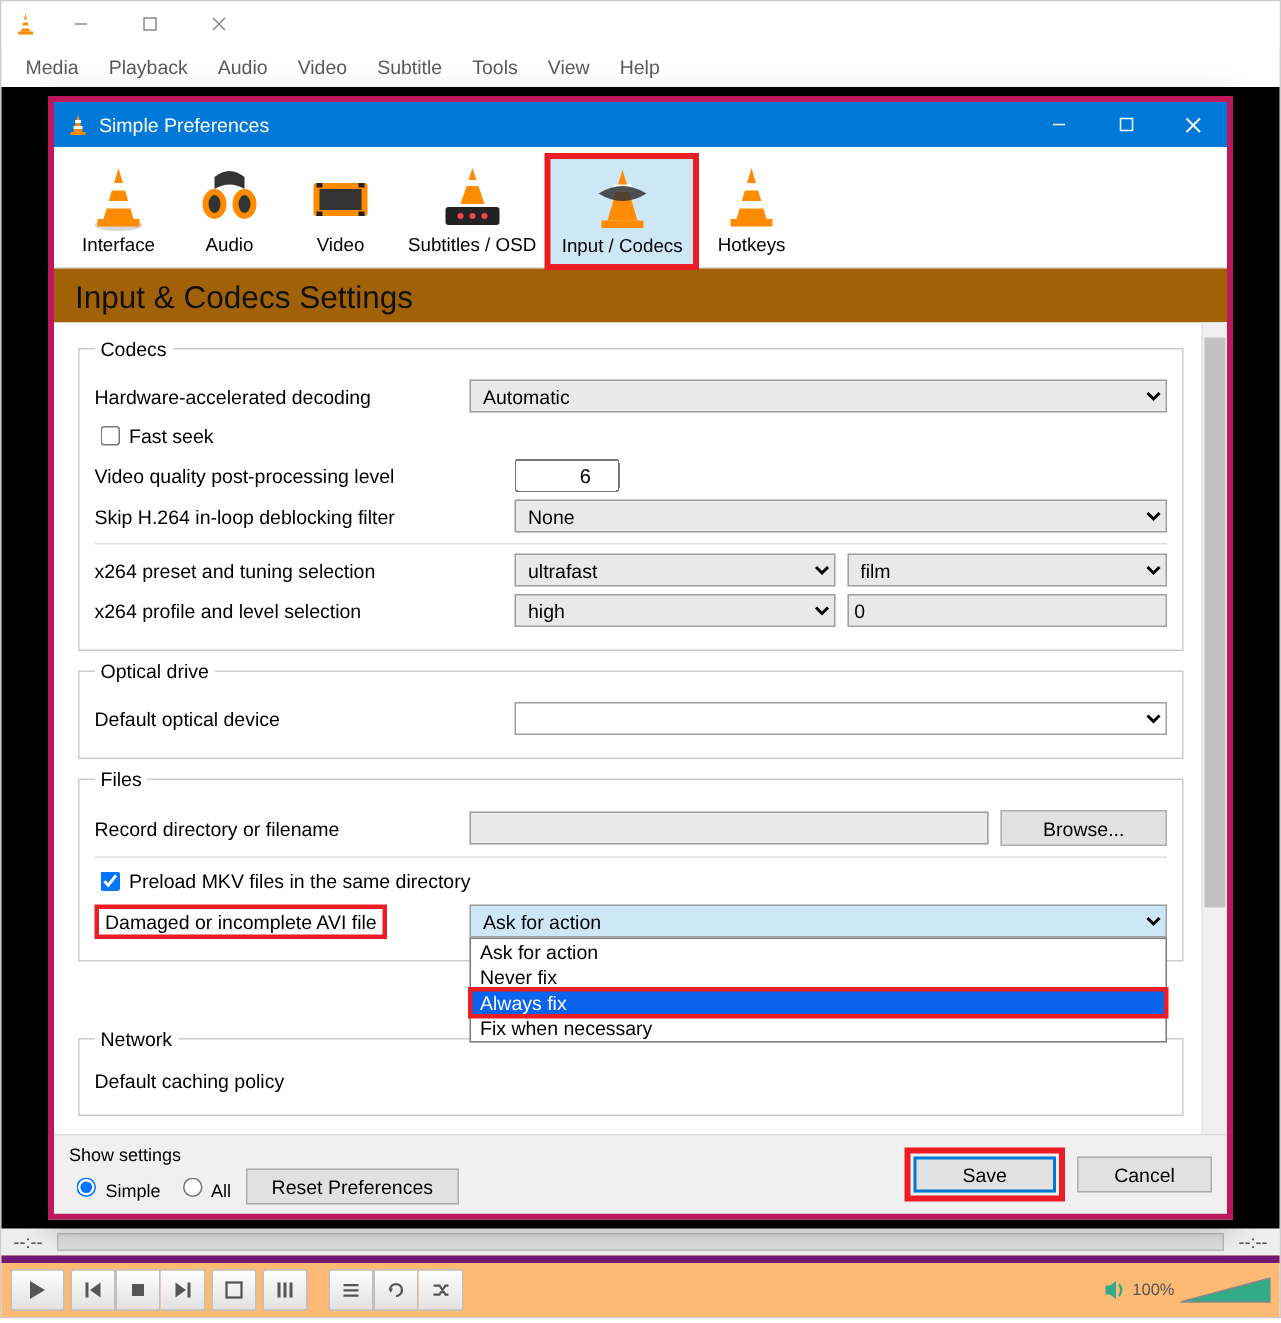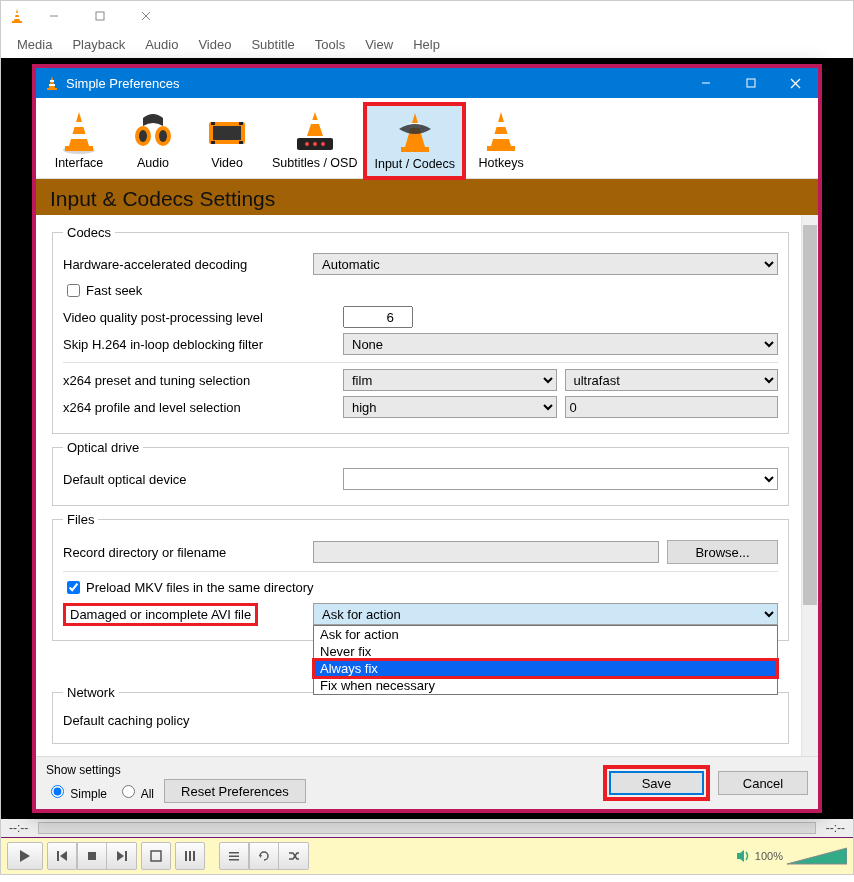--- a/index.html
+++ b/index.html
@@ -49,21 +49,21 @@
 .redlabel { border: 3px solid #ec1c24; padding: 1px 4px;}
 .btn { height: 24px; padding: 0 16px; font-size: 13px; background: #e1e1e1; border: 1px solid #adadad; cursor: pointer; }
 .footer { display: flex; align-items: center; padding: 6px 10px; border-top: 1px solid #ddd; background: #f0f0f0;}
 .show-settings { font-size: 12px; }
 .radio-row { display: flex; align-items: center; gap: 10px; font-size: 12px; margin-top: 2px;}
 .spacer { flex: 1; }
 .save-red { border: 4px solid #ec1c24; padding: 2px;}
 .save-red .btn { background: #e1e1e1; border: 2px solid #0078d7; width: 95px;}
 .status-row { display: flex; align-items: center; padding: 2px 8px; font-size: 12px; color: #444; background: #eee;}
 .seekbar { flex: 1; height: 12px; background: #ddd; border: 1px solid #bbb; margin: 0 10px; }
-.controls-row { display: flex; align-items: center; padding: 4px 6px; background: #fef9c3; border-top: 1px solid #701a75; gap: 4px;}
+.controls-row { display: flex; align-items: center; padding: 4px 6px; background: #fdba74; border-top: 5px solid #701a75; gap: 4px;}
 .cbtn { width: 30px; height: 28px; background: linear-gradient(#fdfdfd,#e2e2e2); border: 1px solid #bfbfbf; display: flex; align-items: center; justify-content: center; border-radius: 2px;}
 .cbtn.big { width: 36px; }
 .cbtn svg { fill: #555; }
 .cgroup { display:flex; }
 .cgroup .cbtn { border-radius:0; }
 .cgroup .cbtn:first-child { border-radius: 2px 0 0 2px;}
 .cgroup .cbtn:last-child { border-radius: 0 2px 2px 0; border-left:none;}
 .vol-area { margin-left: auto; display: flex; align-items: center; gap: 4px; font-size: 11px; color:#555;}
 .vol-triangle { width: 60px; height: 20px; position: relative;}
 .vol-triangle svg { width: 100%; height: 100%;}
@@ -222,22 +222,22 @@
               <input type="number" value="6" style="">
             </div>
             <div class="row">
               <div class="label" style="flex-basis:280px">Skip H.264 in-loop deblocking filter</div>
               <div class="ctrl"><select class="full"><option>None</option></select></div>
             </div>
             <hr style="border:none;border-top:1px solid #e0e0e0;">
             <div class="row">
               <div class="label" style="flex-basis:280px">x264 preset and tuning selection</div>
               <div class="twofield">
+                <select class="full"><option>ultrafast</option></select>
                 <select class="full"><option>film</option></select>
-                <select class="full"><option>ultrafast</option></select>
               </div>
             </div>
             <div class="row">
               <div class="label" style="flex-basis:280px">x264 profile and level selection</div>
               <div class="twofield">
                 <select class="full"><option>high</option></select>
                 <input class="full white" value="0" style="">
               </div>
             </div>
           </fieldset>

